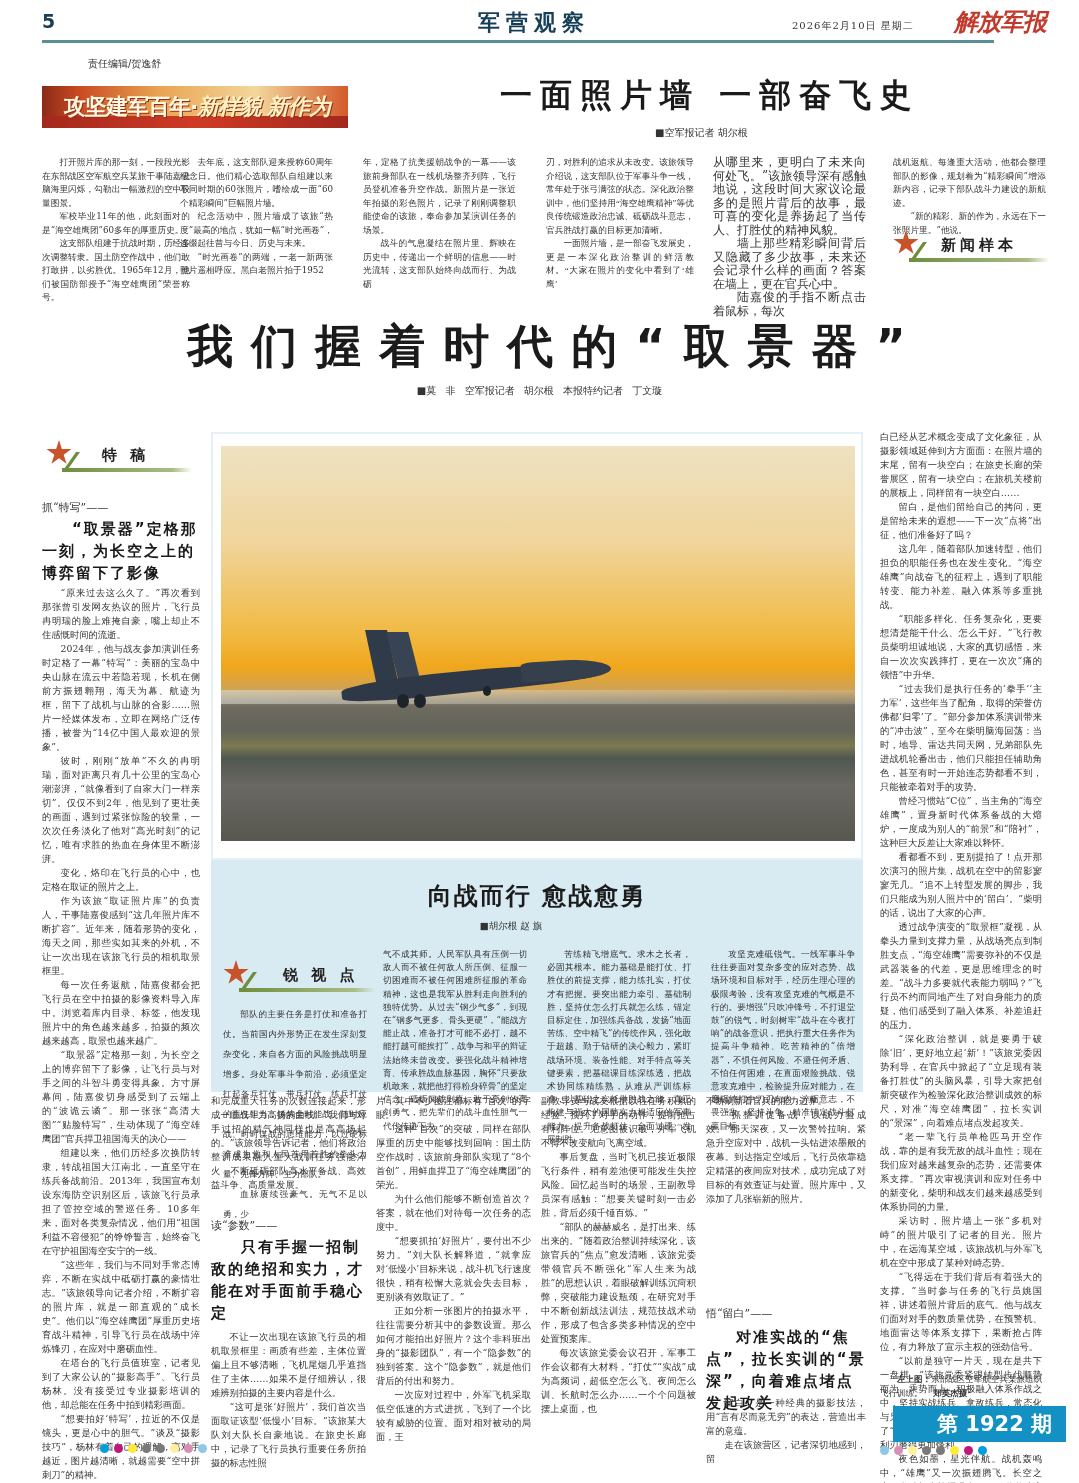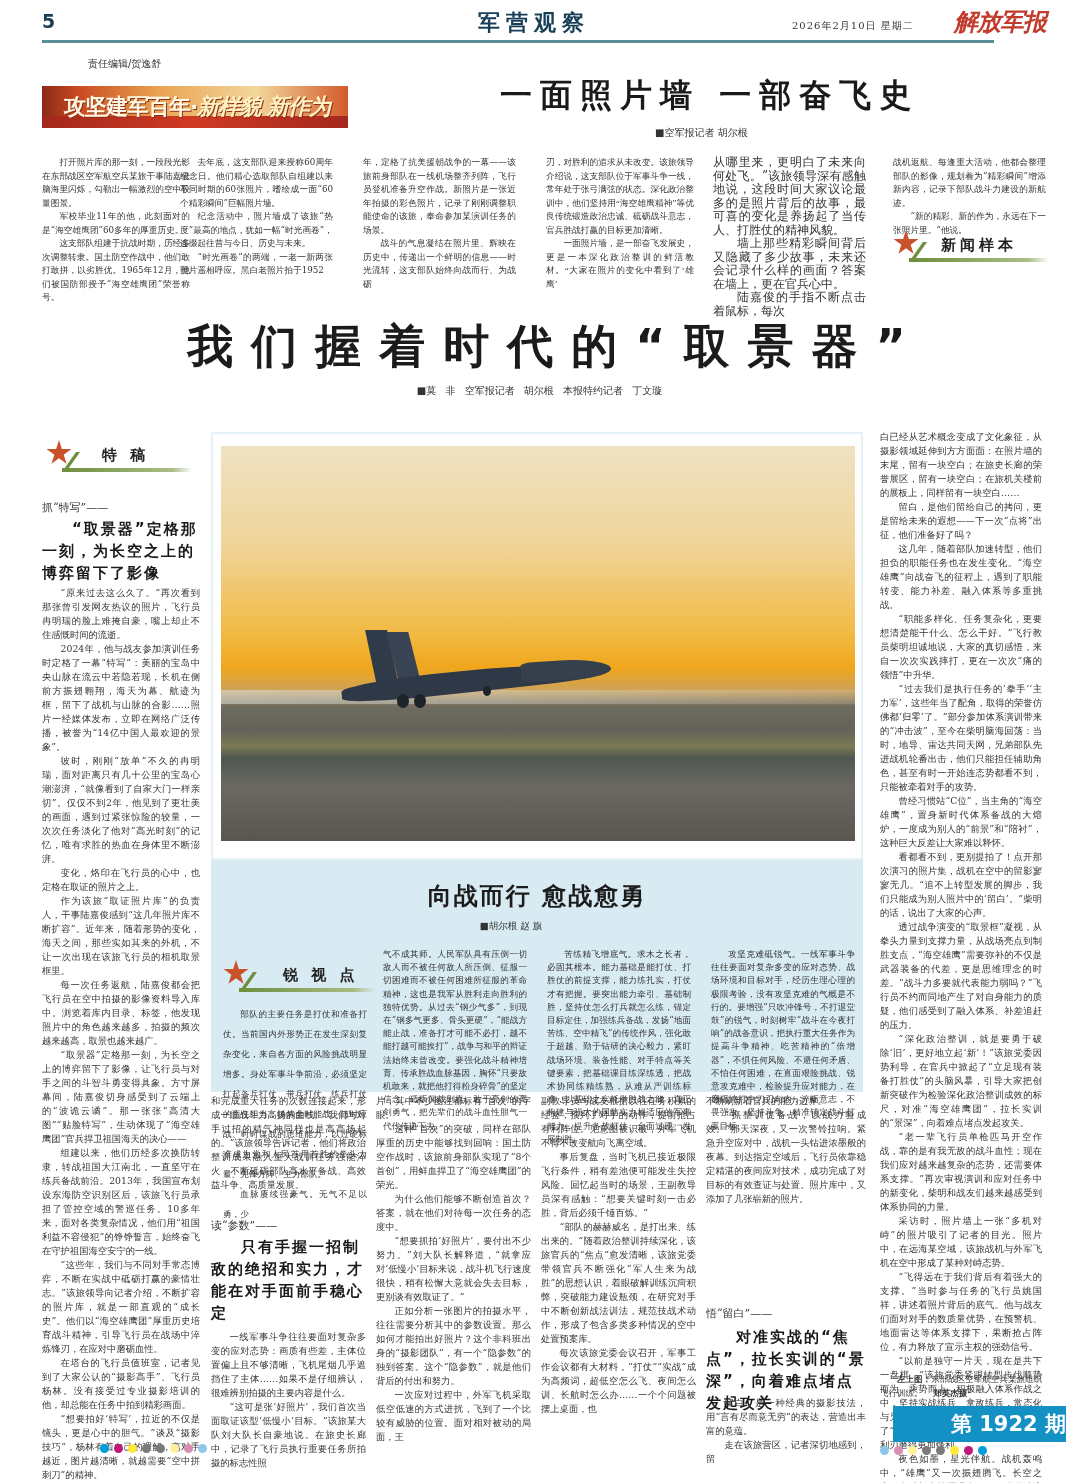--- a/index.html
+++ b/index.html
@@ -57,22 +57,22 @@
   .runway-haze { position:absolute; left:0; top:244px; width:634px; height:14px; background: linear-gradient(90deg,rgba(220,230,235,0.5),rgba(220,230,235,0.15)); }
 
   .sub-title { position:absolute; left:0; width:652px; top:448px; text-align:center; font: bold 24px "DejaVu Sans", sans-serif; color:#1c1c1c; letter-spacing: 2px; }
   .sub-byline { position:absolute; left:0; width:600px; top:488px; text-align:center; font: 9.5px "DejaVu Serif", serif; color:#333; }
 
   .blue-panel { left: 211px; top: 940px; width: 652px; height: 152px; background: #d8ebf3; }
 
   .deck-lead { font: 11px "DejaVu Serif", serif; color:#333; }
   .deck-title { font: bold 15px "DejaVu Sans", sans-serif; color:#1a1a1a; line-height: 22px; letter-spacing: 2px; }
 
-  .issue-box { left: 893px; top: 1406px; width: 173px; height: 36px; background: #1390c4; color:#fff; text-align:right;
-               font: bold 21px "DejaVu Sans", sans-serif; line-height: 36px; }
+  .issue-box { left: 893px; top: 1406px; width: 173px; height: 36px; background: #1390c4; color:#fff; text-align:left;
+               font: bold 21px "DejaVu Sans", sans-serif; line-height: 36px; padding-left: 44px; }
   .dots { display:flex; gap: 5px; }
   .dots span { width: 9px; height: 9px; border-radius: 50%; display:block; }
 </style>
 </head>
 <body>
 
 <div class="abs page-num">5</div>
 <div class="abs editor">责任编辑/贺逸舒</div>
 <div class="abs section">军营观察</div>
 <div class="abs date">2026年2月10日  星期二</div>
@@ -189,21 +189,21 @@
       <p>攻坚克难砥锐气。一线军事斗争往往要面对复杂多变的应对态势、战场环境和目标对手，经历生理心理的极限考验，没有攻坚克难的气概是不行的。要增强“只吹冲锋号，不打退堂鼓”的锐气，时刻树牢“战斗在今夜打响”的战备意识，把执行重大任务作为提高斗争精神、吃苦精神的“倍增器”，不惧任何风险、不避任何矛盾、不怕任何困难，在直面艰险挑战、锐意攻克难中，检验提升应对能力，在磨砺摔打中刀刃向内，淬砺意志，不畏强敌、坚持斗争，精准锚定战斗打赢目标。</p>
     </div>
 </div>
 
 <div class="abs col-text" id="col2a" style="left:211px;top:1094px;width:155px;">
     <p class="noind">和完成重大任务的次数连接起来，形成一道战斗力高扬的曲线。“我们与对手过招的精气神同样也是高高扬起的。”该旅领导告诉记者，他们将政治整训成果融入重大战训任务强能淬火，不断砥砺部队高水平备战、高效益斗争、高质量发展。</p>
   </div>
 <div class="abs deck-lead" style="left:211px;top:1218px;">读“参数”——</div>
 <div class="abs deck-title" style="left:211px;top:1236px;width:155px;text-indent:2em;">只有手握一招制敌的绝招和实力，才能在对手面前手稳心定</div>
 <div class="abs col-text" id="col2b" style="left:211px;top:1330px;width:155px;">
-    <p>一线军事斗争往往要面对复杂多变的应对态势：画质有些差，主体位置偏上且不够清晰，飞机尾烟几乎遮挡住了主体……如果不是仔细辨认，很难辨别拍摄的主要内容是什么。</p>
+    <p>不让一次出现在该旅飞行员的相机取景框里：画质有些差，主体位置偏上且不够清晰，飞机尾烟几乎遮挡住了主体……如果不是仔细辨认，很难辨别拍摄的主要内容是什么。</p>
     <p>“这可是张‘好照片’，我们首次当面取证该型‘低慢小’目标。”该旅某大队刘大队长自豪地说。在旅史长廊中，记录了飞行员执行重要任务所拍摄的标志性照</p>
   </div>
 
 <div class="abs col-text" id="col3" style="left:376px;top:1094px;width:155px;">
     <p class="noind">片，其中不少图注都标有“首次”的字眼。</p>
     <p>这种“首次”的突破，同样在部队厚重的历史中能够找到回响：国土防空作战时，该旅前身部队实现了“8个首创”，用鲜血捍卫了“海空雄鹰团”的荣光。</p>
     <p>为什么他们能够不断创造首次？答案，就在他们对待每一次任务的态度中。</p>
     <p>“想要抓拍‘好照片’，要付出不少努力。”刘大队长解释道，“就拿应对‘低慢小’目标来说，战斗机飞行速度很快，稍有松懈大意就会失去目标，更别谈有效取证了。”</p>
     <p>正如分析一张图片的拍摄水平，往往需要分析其中的参数设置。那么如何才能拍出好照片？这个非科班出身的“摄影团队”，有一个“隐参数”的独到答案。这个“隐参数”，就是他们背后的付出和努力。</p>
     <p>一次应对过程中，外军飞机采取低空低速的方式进扰，飞到了一个比较有威胁的位置。面对相对被动的局面，王</p>

